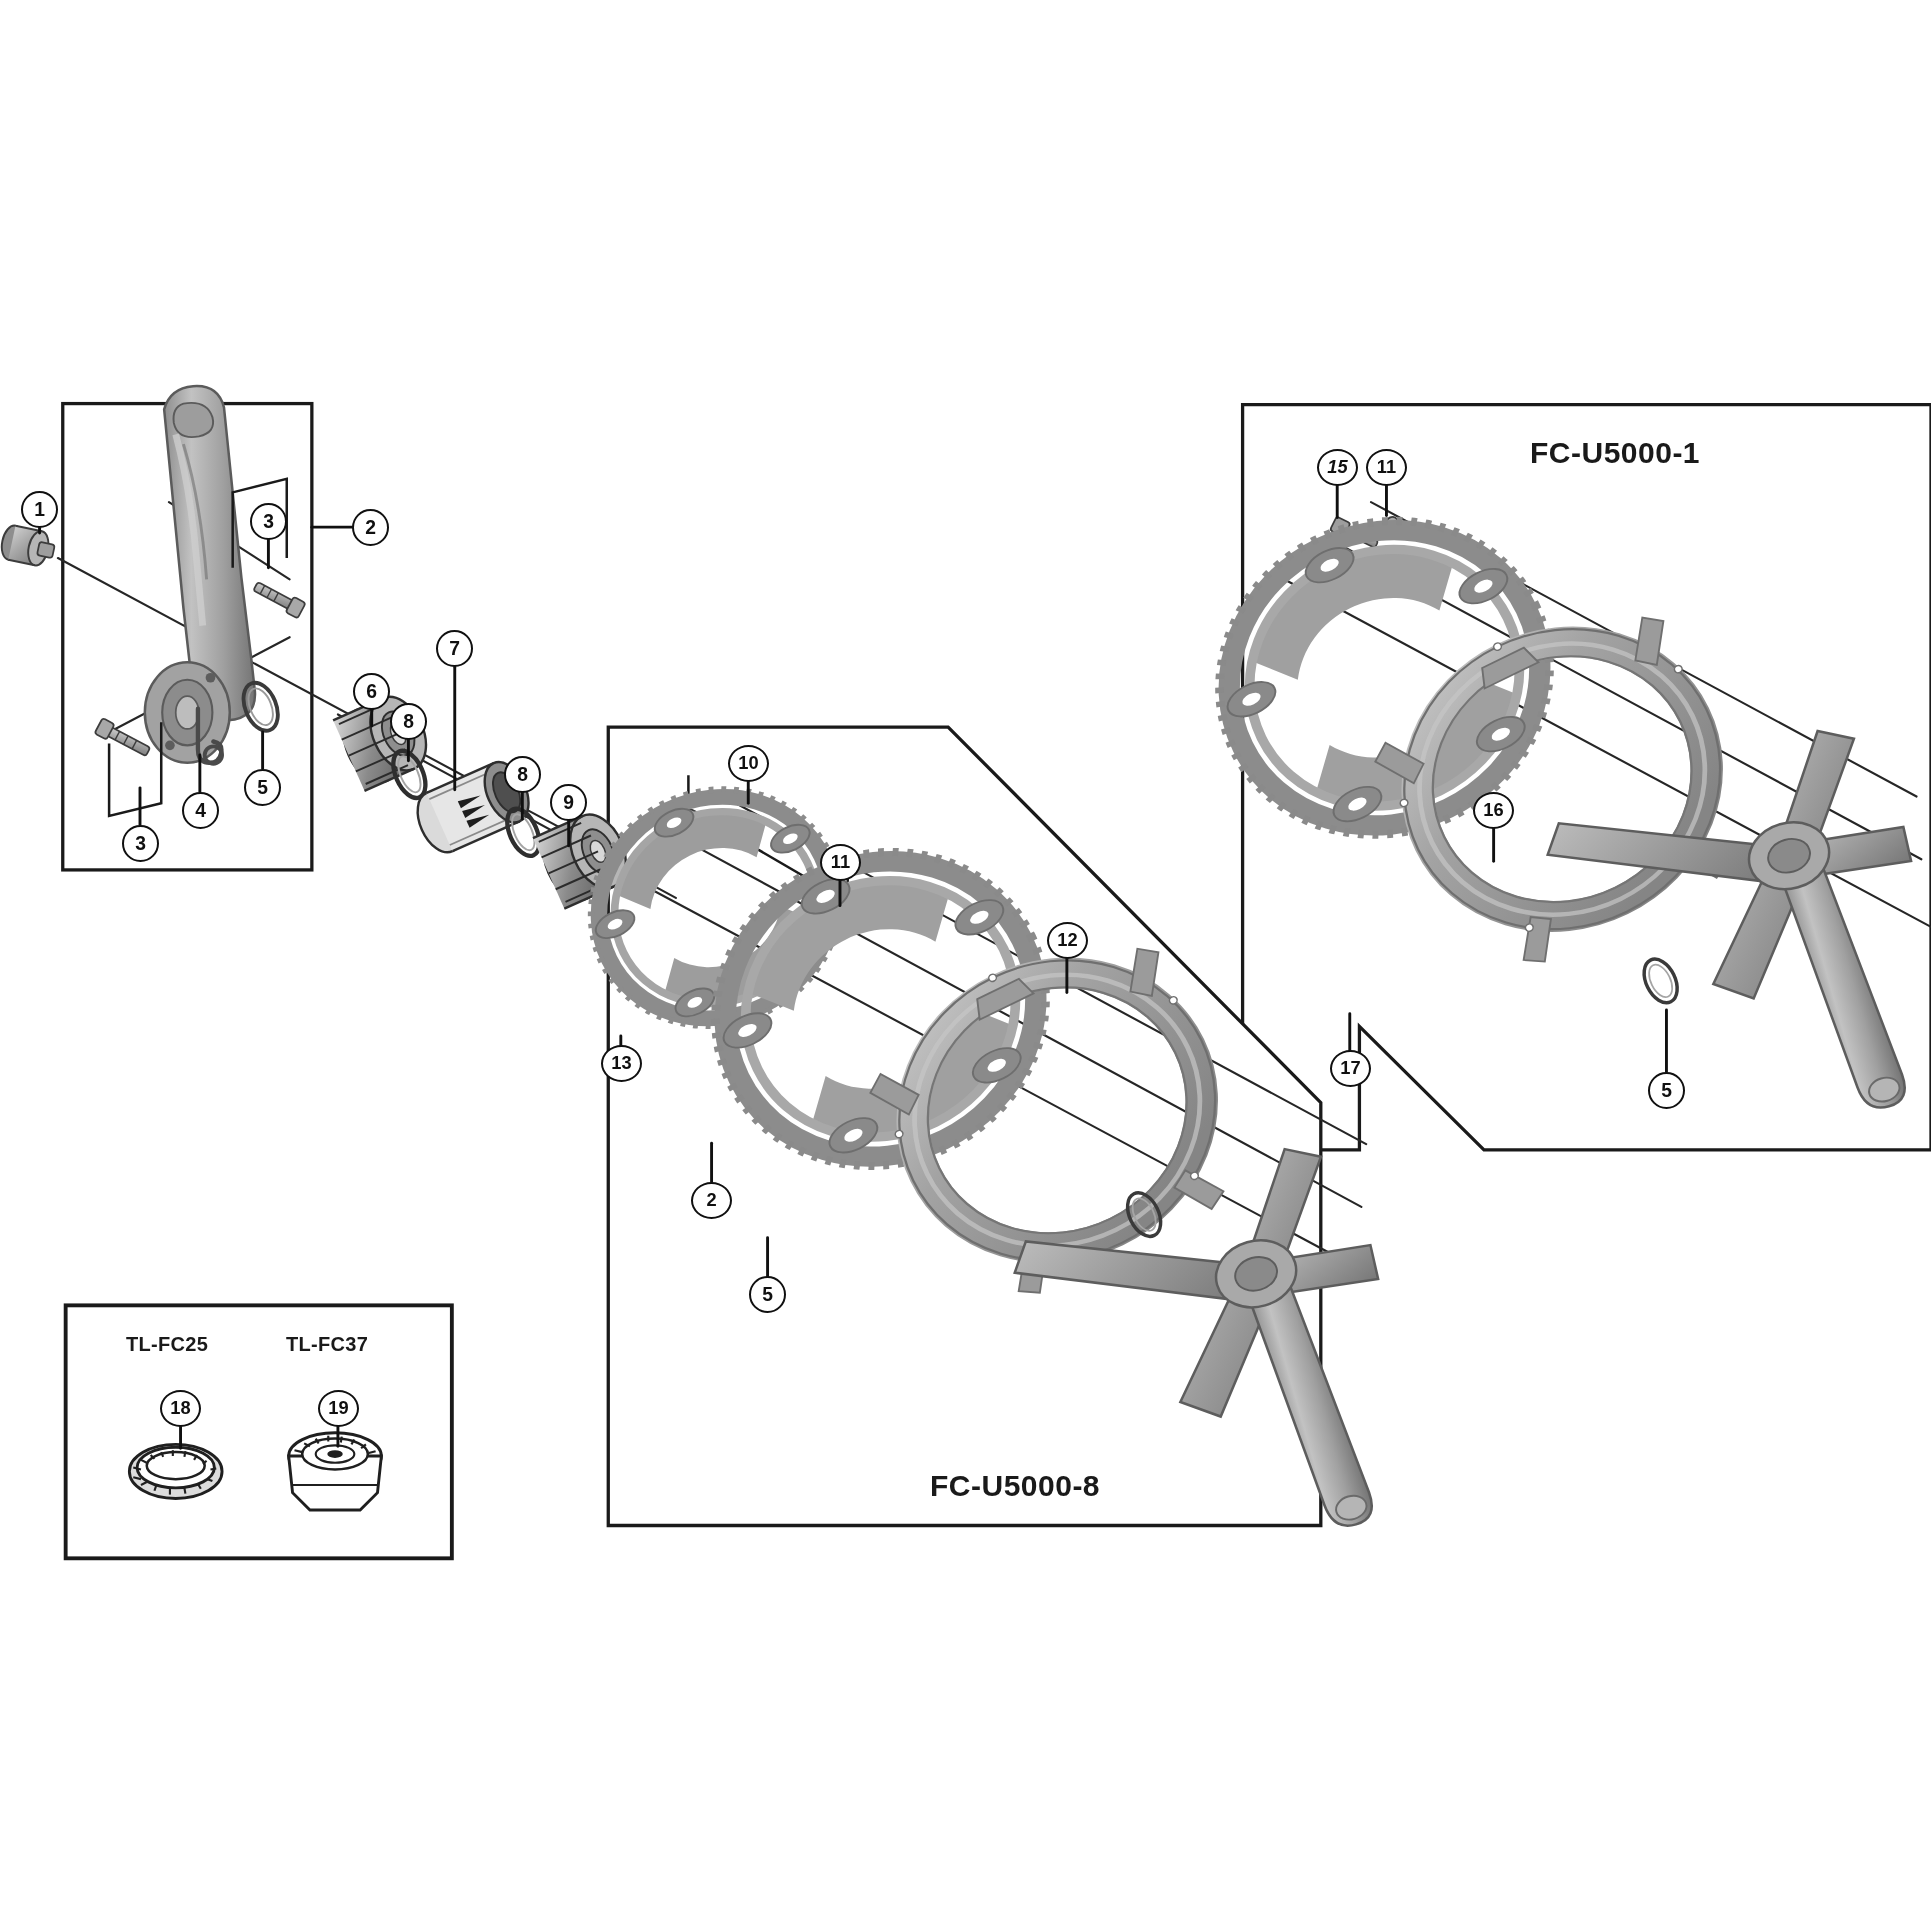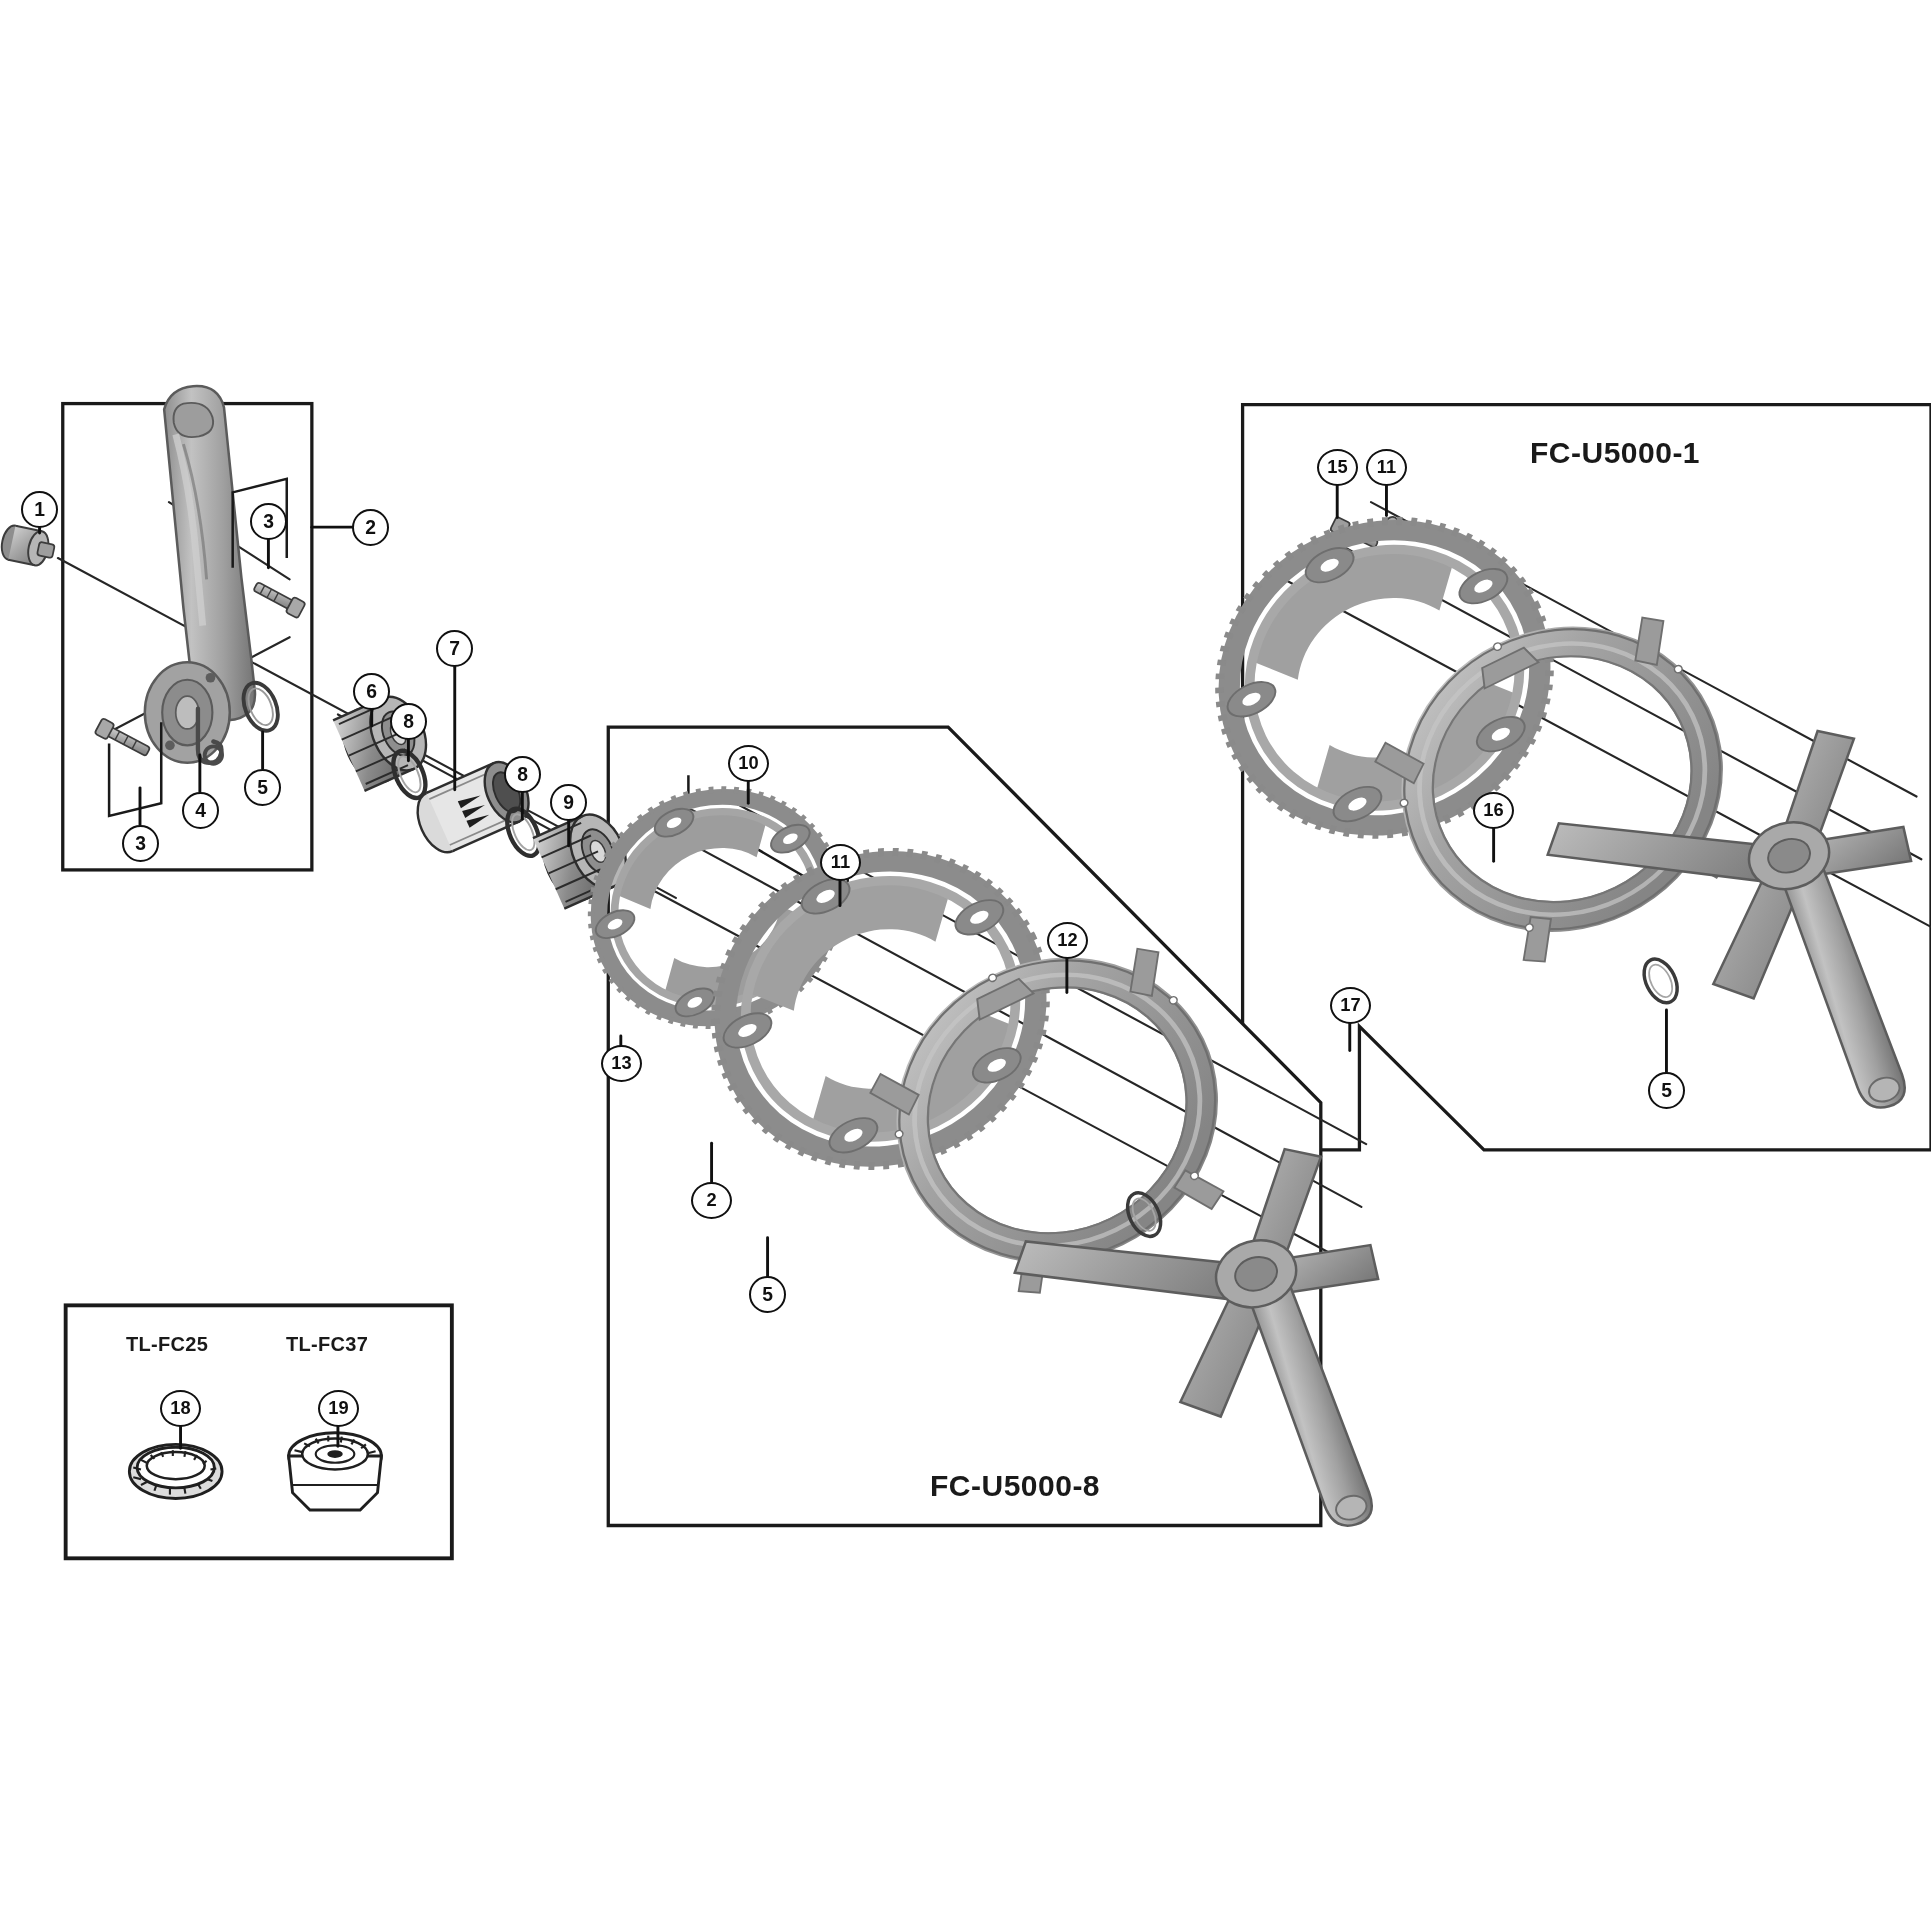--- a/index.html
+++ b/index.html
@@ -430,24 +430,24 @@
   <div class="callout" style="left:390px;top:703px;">8</div>
   <div class="callout" style="left:504px;top:756px;">8</div>
   <div class="callout" style="left:550px;top:784px;">9</div>
   <div class="callout wide" style="left:728px;top:745px;">10</div>
   <div class="callout wide" style="left:820px;top:844px;">11</div>
   <div class="callout wide" style="left:1047px;top:922px;">12</div>
   <div class="callout wide" style="left:601px;top:1045px;">13</div>
   <div class="callout wide" style="left:691px;top:1182px;">2</div>
   <div class="callout" style="left:749px;top:1276px;">5</div>
 
-  <div class="callout wide" style="left:1317px;top:449px;">15</div>
+  <div class="callout wide" style="left:1317px;top:449px;font-style:italic;">15</div>
   <div class="callout wide" style="left:1366px;top:449px;">11</div>
   <div class="callout wide" style="left:1473px;top:792px;">16</div>
-  <div class="callout wide" style="left:1330px;top:987px;">17</div>
+  <div class="callout wide" style="left:1330px;top:1050px;">17</div>
   <div class="callout" style="left:1648px;top:1072px;">5</div>
 
   <div class="callout wide" style="left:160px;top:1390px;">18</div>
   <div class="callout wide" style="left:318px;top:1390px;">19</div>
 
   <div class="panel-label" style="left:1530px;top:436px;">FC-U5000-1</div>
   <div class="panel-label" style="left:930px;top:1469px;">FC-U5000-8</div>
 
   <div class="tool-label" style="left:126px;top:1333px;">TL-FC25</div>
   <div class="tool-label" style="left:286px;top:1333px;">TL-FC37</div>

